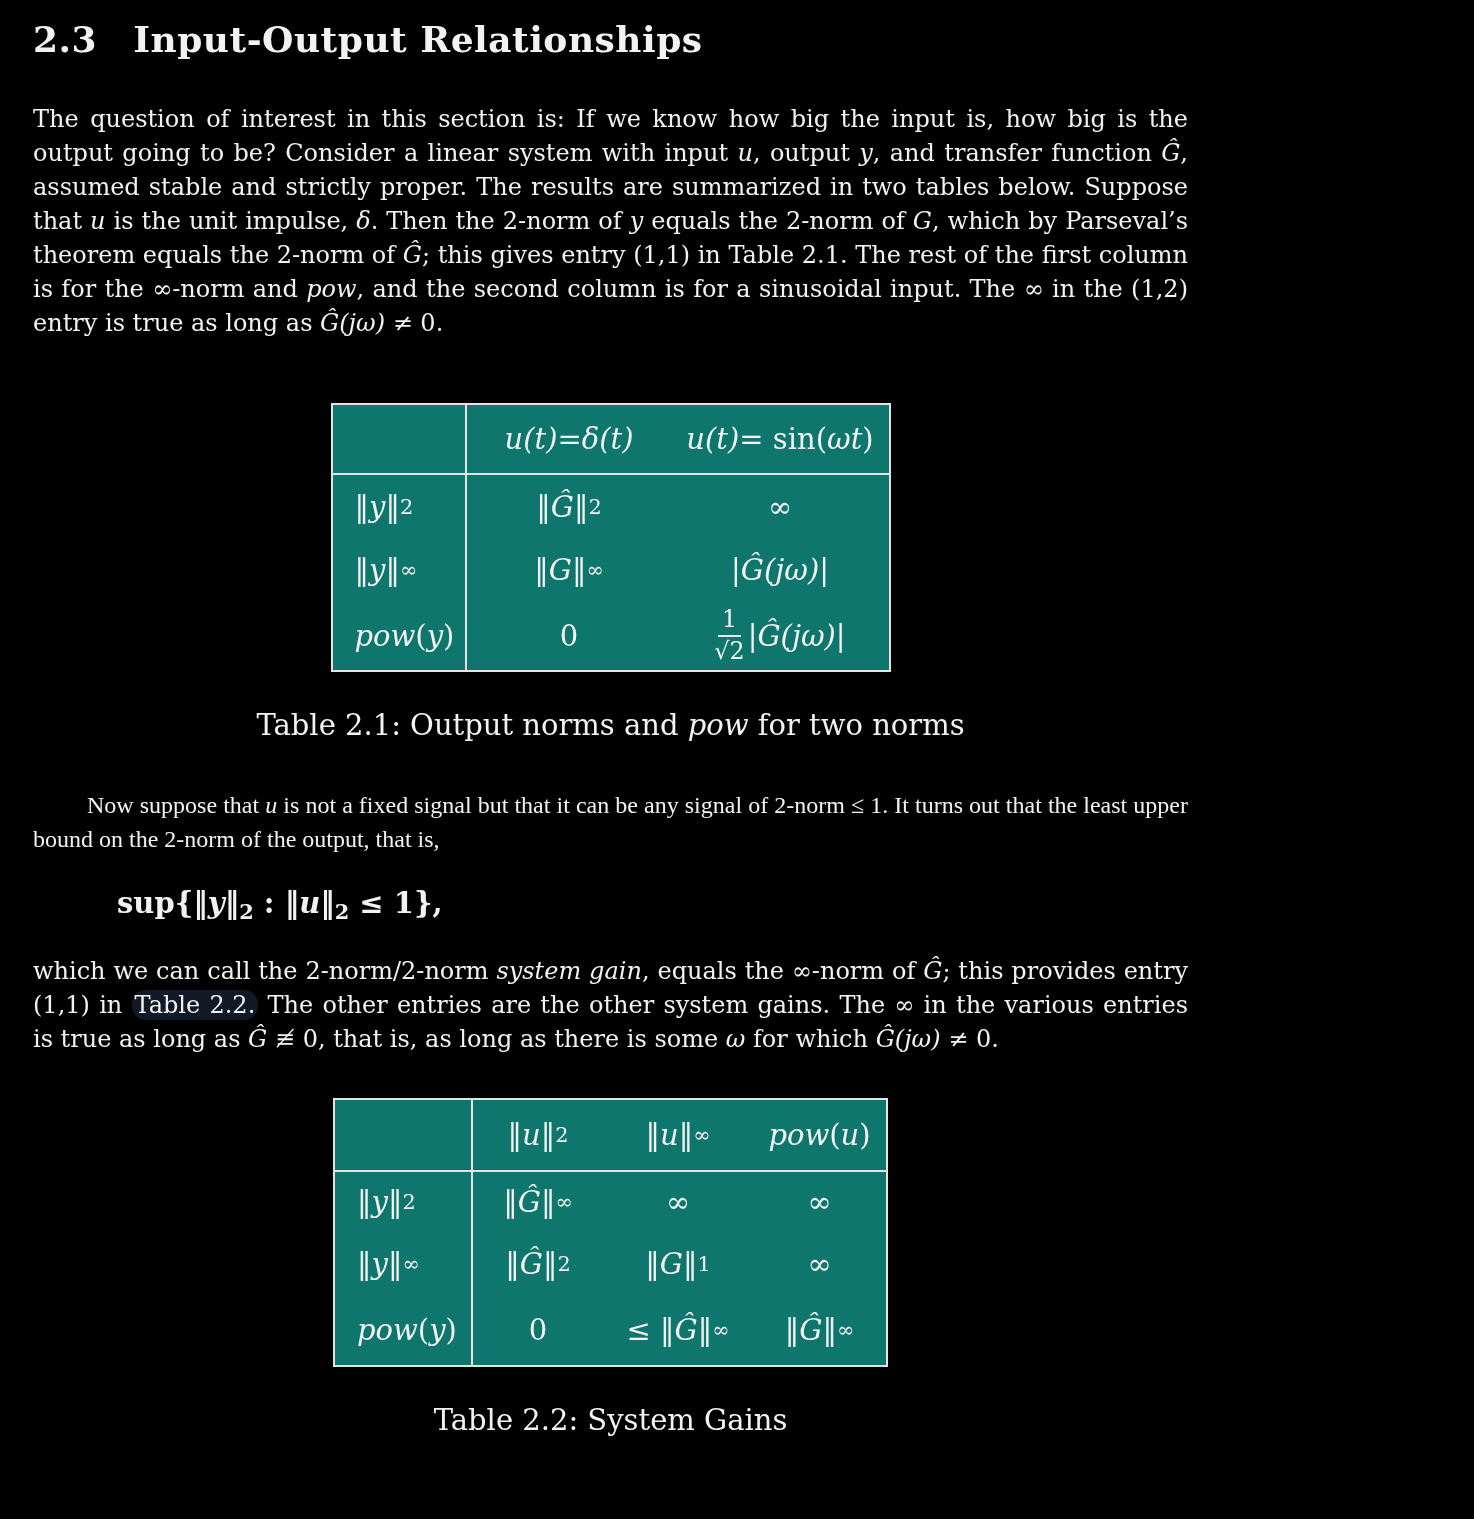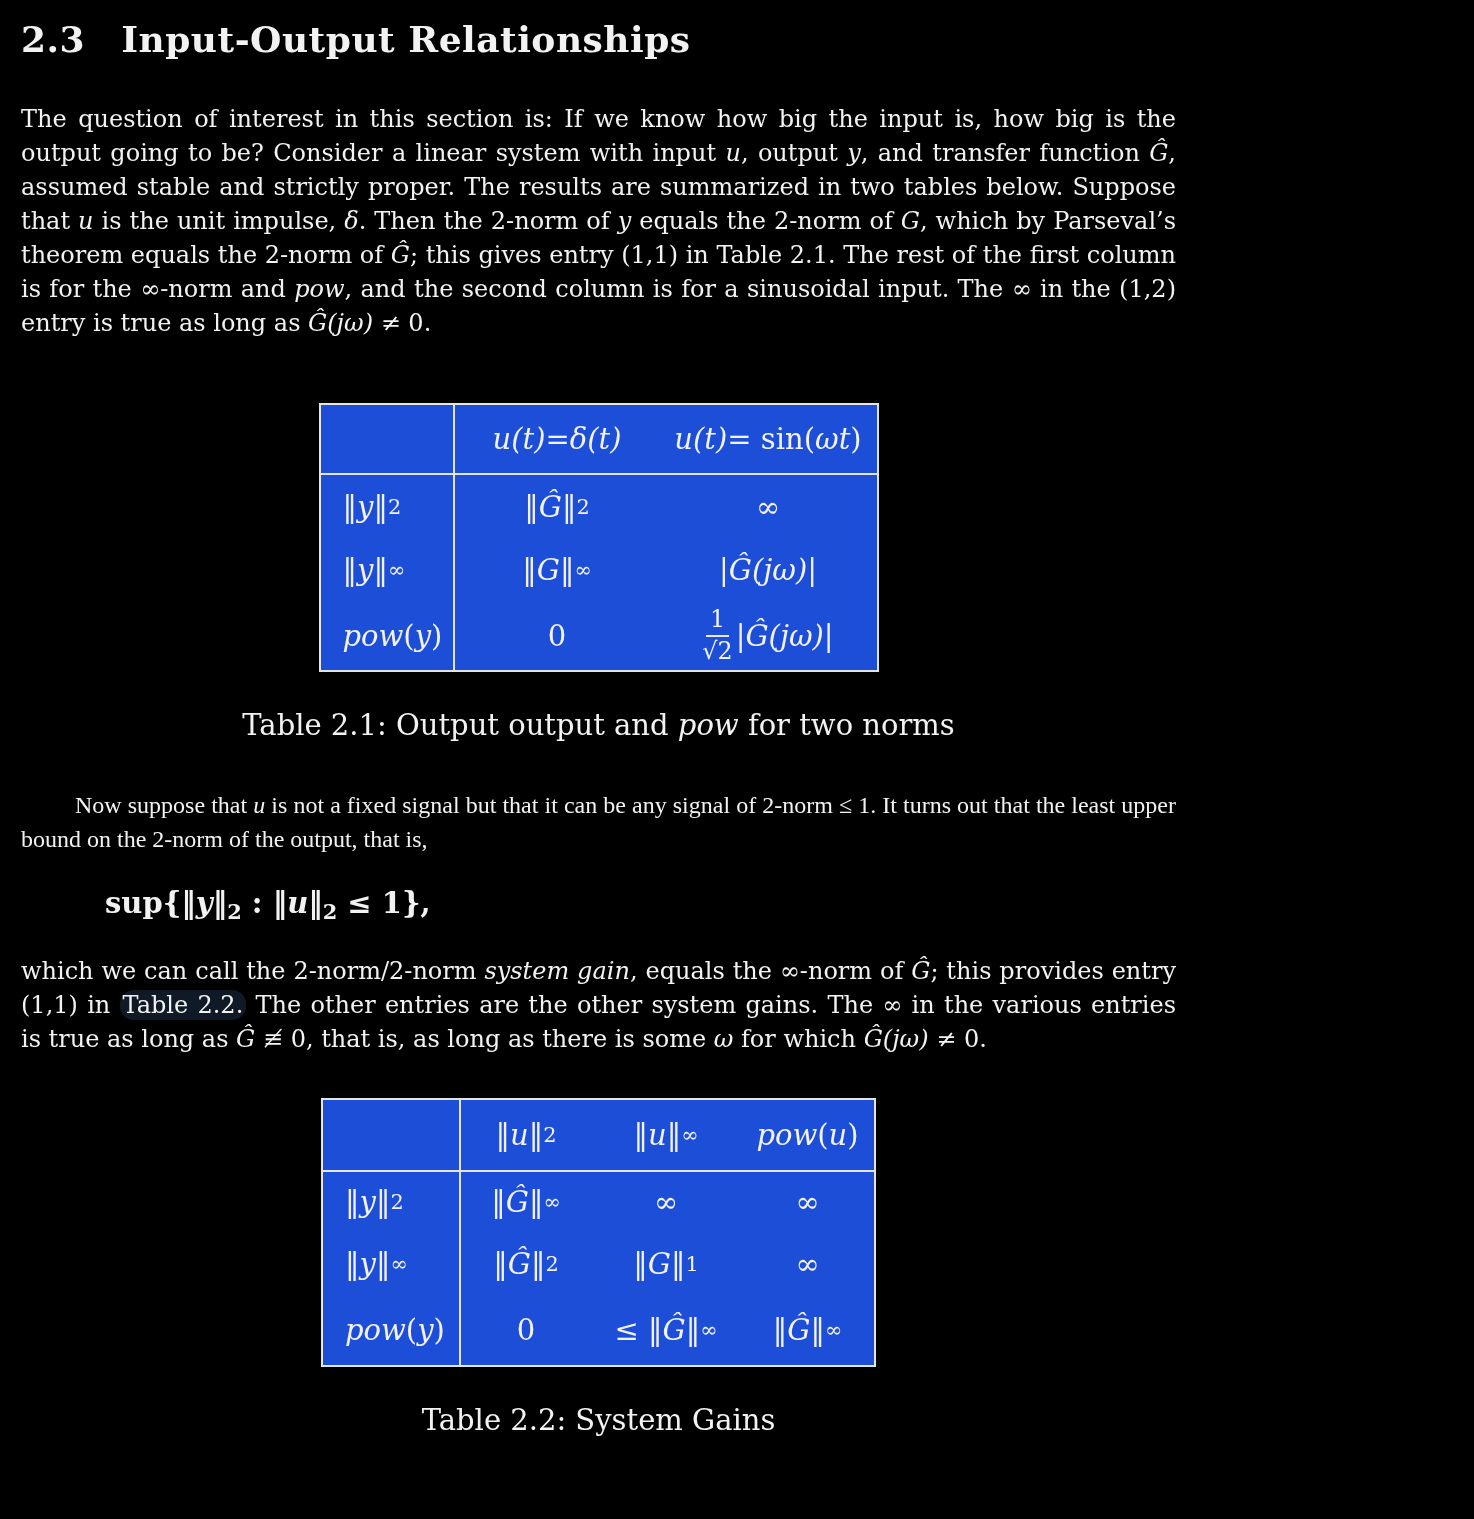--- a/index.html
+++ b/index.html
@@ -5,20 +5,21 @@
   html,body{margin:0;padding:0;background:#000;}
   .page{
     position:relative;
     width:1196px;height:1519px;
     box-sizing:border-box;
     padding:14px 20px 0 21px;
     background:#000;
     color:#f2f2f2;
     font-family:"DejaVu Serif","Liberation Serif",serif;
     overflow:hidden;
+    margin-left:12px;
   }
   h1.section{
     font-size:36px;
     font-weight:bold;
     margin:4px 0 42px 0;
     letter-spacing:0.5px;
   }
   h1.section .secnum{margin-right:36px;}
   .para{
     font-size:24px;
@@ -38,21 +39,21 @@
     font-size:0.82em;
     line-height:1.15;
     margin-right:3px;
   }
   .frac .fnum{border-bottom:2px solid #e8e8e8;padding:0 4px 1px 4px;}
   .frac .fden{padding-top:1px;}
   .tblwrap{display:flex;justify-content:center;}
   .tbl{
     display:grid;
     border:2px solid #e4e4e4;
-    background:#1d4ed8;
+    background:#0f766e;
   }
   .tbl .cell{
     display:flex;
     align-items:center;
     justify-content:center;
     font-size:29px;
     padding:0 6px;
     box-sizing:border-box;
   }
   .tbl .rowlab{justify-content:flex-start;padding-left:22px;border-right:2px solid #e4e4e4;}
@@ -148,21 +149,21 @@
             <span class="fnum">1</span>
             <span class="fden">√2</span>
           </span>
           <span>|</span>
           <span class="it">Ĝ(jω)</span>
           <span>|</span>
         </div>
     </div>
   </div>
 
-  <p class="caption sp-after-cap1"><span>Table 2.1: Output output and </span><span class="it">pow</span><span> for two norms</span></p>
+  <p class="caption sp-after-cap1"><span>Table 2.1: Output norms and </span><span class="it">pow</span><span> for two norms</span></p>
 
   <p class="para indent sp-after-p2"><span>Now suppose that </span><span class="it">u</span><span> is not a fixed signal but that it can be any signal of 2-norm ≤ 1. It turns out that the least upper bound on the 2-norm of the output, that is,</span></p>
 
   <p class="equation"><span>sup{‖</span><span class="it">y</span><span>‖</span><span class="sb">2</span><span> : ‖</span><span class="it">u</span><span>‖</span><span class="sb">2</span><span> ≤ 1},</span></p>
 
   <p class="para sp-after-p3"><span>which we can call the 2-norm/2-norm </span><span class="it">system gain</span><span>, equals the ∞-norm of </span><span class="it">Ĝ</span><span>; this provides entry (1,1) in </span><span class="hl">Table 2.2.</span><span> The other entries are the other system gains. The ∞ in the various entries is true as long as </span><span class="it">Ĝ</span><span> ≢ 0, that is, as long as there is some </span><span class="it">ω</span><span> for which </span><span class="it">Ĝ(jω)</span><span> ≠ 0.</span></p>
 
   <div class="tblwrap">
     <div class="tbl t2">
       <div class="cell rowlab hdr"></div>

